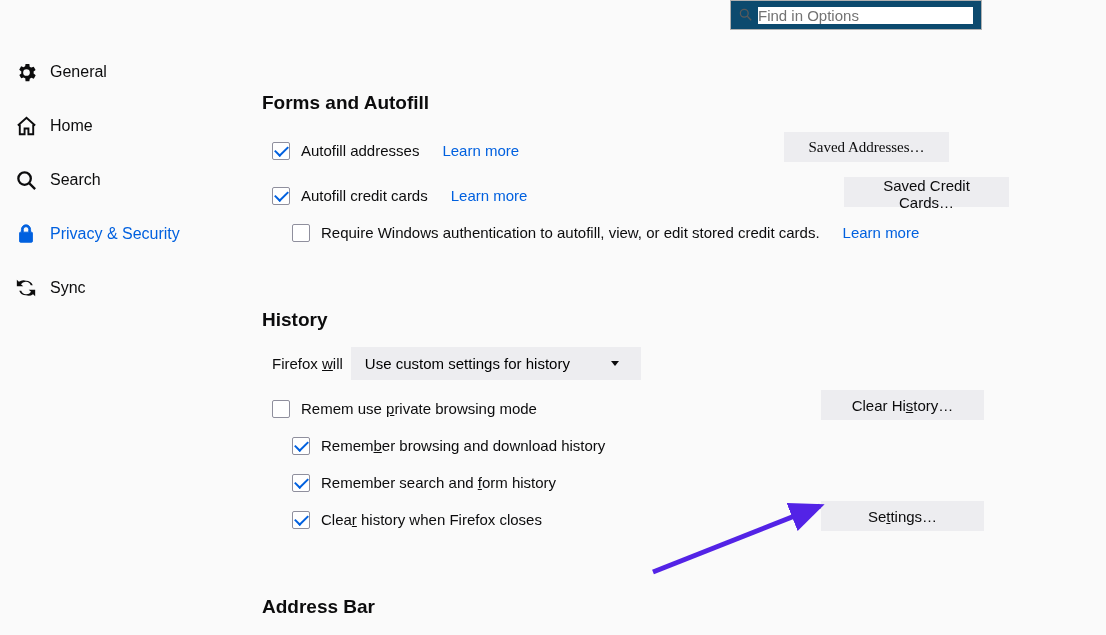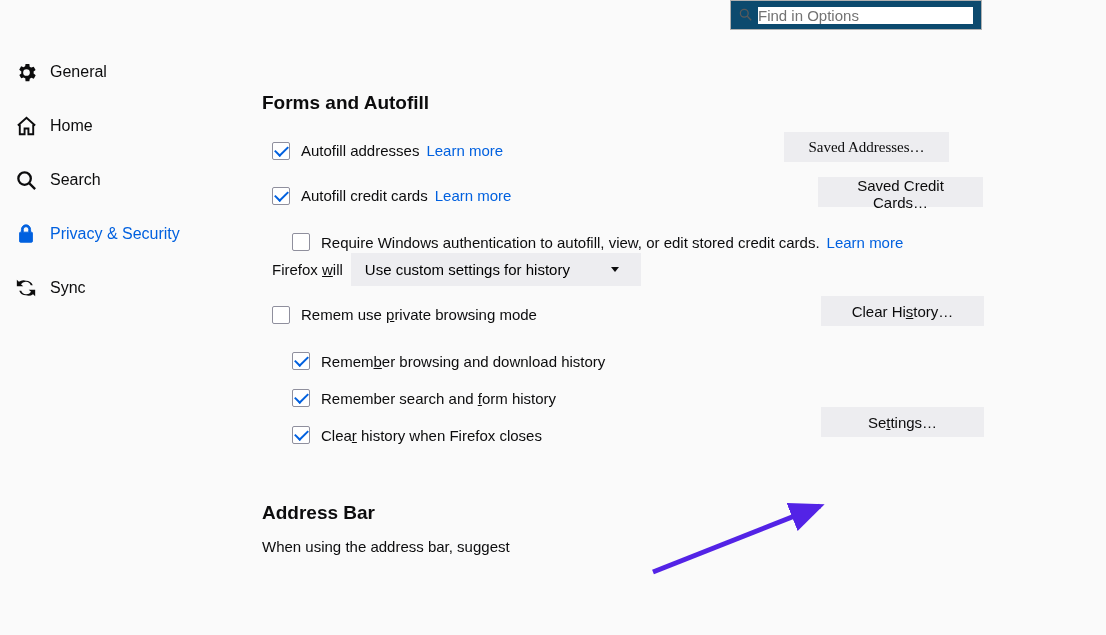--- a/index.html
+++ b/index.html
@@ -71,39 +71,39 @@
       margin-top: 58px;
       margin-bottom: 14px;
     }
     .row {
       display: flex;
       align-items: center;
       min-height: 37px;
       position: relative;
       padding-left: 10px;
     }
-    .indented { padding-left: 30px; align-items: flex-end; }
+    .indented { padding-left: 30px; }
     .cb {
       width: 18px; height: 18px;
       border: 1px solid #8f8f9d;
       border-radius: 2px;
       background: #fff;
       display: inline-flex;
       align-items: center; justify-content: center;
       margin-right: 11px;
       flex-shrink: 0;
     }
     .cb.checked::after {
       content: "";
       width: 11px; height: 6px;
       border-left: 2px solid #0060df;
       border-bottom: 2px solid #0060df;
       transform: rotate(-45deg) translate(1px, -1px);
     }
-    .link { color: #0060df; cursor: pointer; margin-left: 7px; }
+    .link { color: #0060df; cursor: pointer; margin-left: 23px; }
     .btn {
       height: 30px;
       padding: 0 18px;
       background: #ededf0;
       border: none;
       font-family: inherit;
       font-size: 15px;
       color: #0c0c0d;
       cursor: pointer;
     }
@@ -214,29 +214,30 @@
     <span class="link">Learn more</span>
     <button class="btn btn-right" style="left:522px;width:165px;font-family:Liberation Serif, serif;">Saved Addresses…</button>
   </div>
 
   <div style="height:8px"></div>
 
   <div class="row">
     <span class="cb checked"></span>
     <span>Autofill credit cards</span>
     <span class="link">Learn more</span>
-    <button class="btn btn-right" style="left:556px;width:165px;">Saved Credit Cards…</button>
+    <button class="btn btn-right" style="left:582px;width:165px;">Saved Credit Cards…</button>
   </div>
 
   <div class="row indented">
     <span class="cb"></span>
     <span>Require Windows authentication to autofill, view, or edit stored credit cards.</span>
     <span class="link">Learn more</span>
   </div>
 
+  <h2 class="spacer-heading">History</h2>
 
   <div class="row">
     <span><span>Firefox </span><span class="under">w</span><span>ill</span></span>
     <span class="select-wrap">
       <button class="select-box" style="width:290px;text-align:left;">Use custom settings for history</button>
     </span>
   </div>
 
   <div style="height:8px"></div>
 

